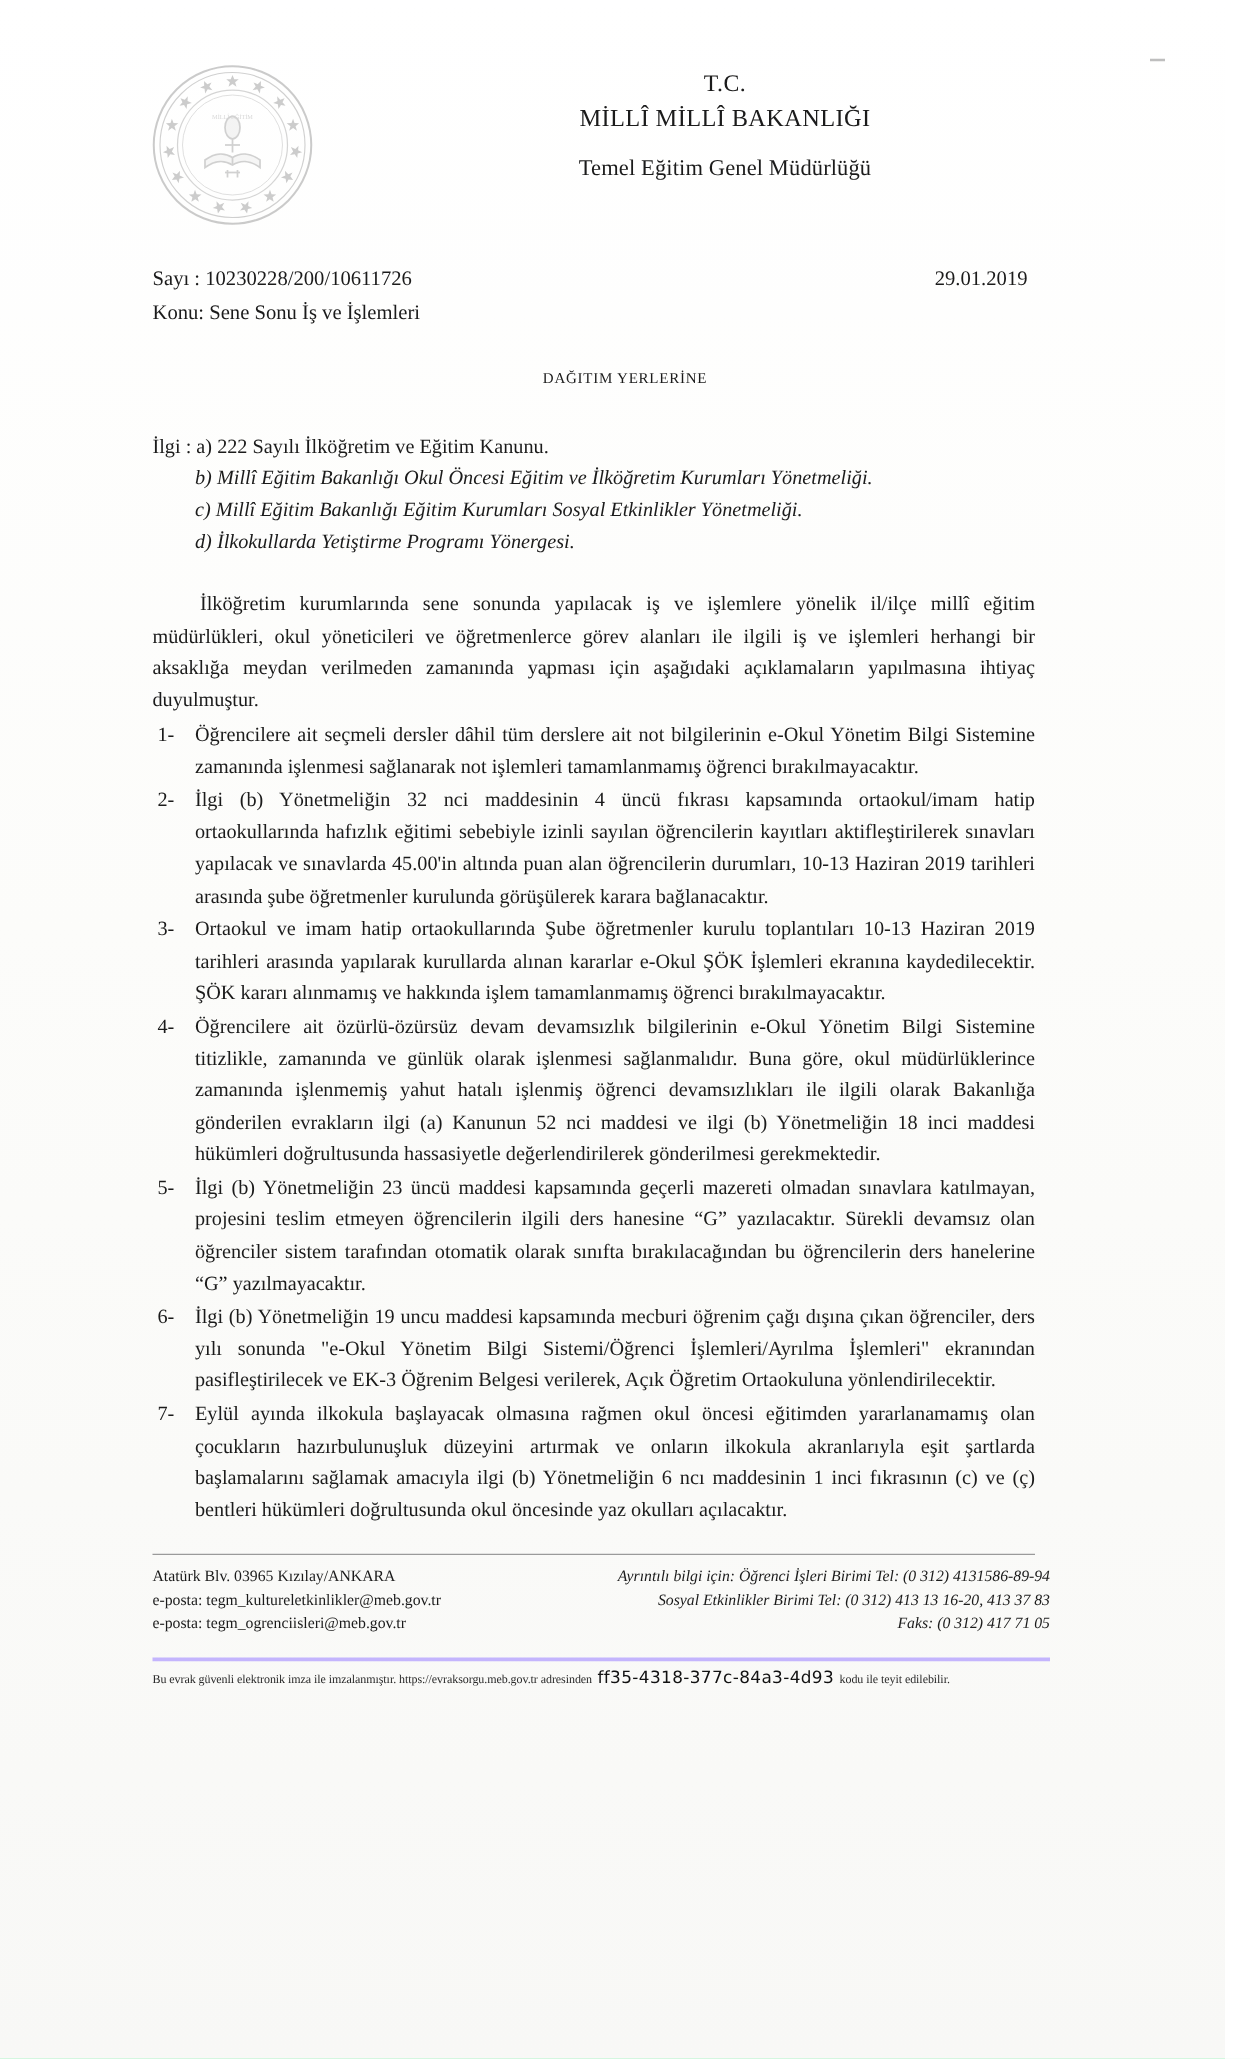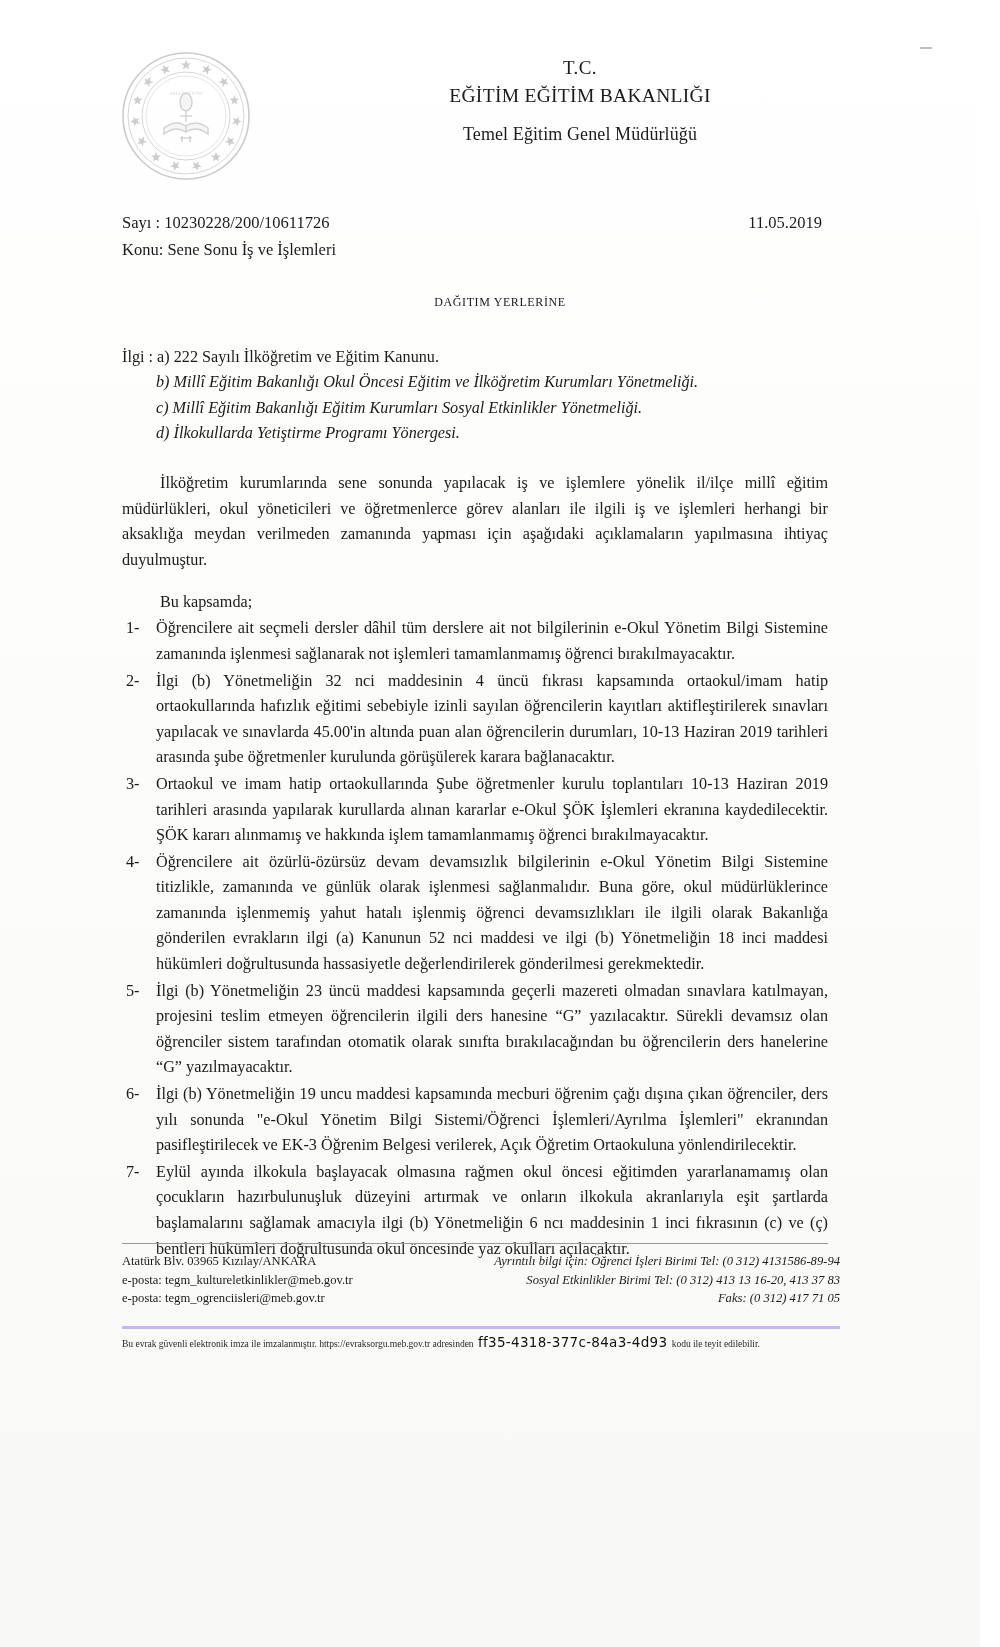--- a/index.html
+++ b/index.html
@@ -294,31 +294,31 @@
             <path d="M62,86 L62,92 M70,86 L70,92"></path>
             <ellipse cx="66" cy="52" rx="6" ry="9" fill="#8a8a8a" fill-opacity="0.3"></ellipse>
             <path d="M66,61 L66,72"></path>
             <path d="M60,66 L72,66"></path>
           </g>
           <text x="66" y="45" font-size="5" fill="#7a7a7a" text-anchor="middle" font-family="Liberation Serif, serif">MİLLÎ EĞİTİM</text>
         </svg>
       </div>
       <div class="header-text">
         <div class="h-tc">T.C.</div>
-        <div class="h-ministry">EĞİTİM EĞİTİM BAKANLIĞI</div>
+        <div class="h-ministry">MİLLÎ MİLLÎ BAKANLIĞI</div>
         <div class="h-dept">Temel Eğitim Genel Müdürlüğü</div>
       </div>
     </div>
 
     <div class="meta">
       <div class="meta-row">
         <span class="meta-label">Sayı</span>
         <span>:</span>
         <span>10230228/200/10611726</span>
-        <span class="meta-date">11.05.2019</span>
+        <span class="meta-date">29.01.2019</span>
       </div>
       <div class="meta-row">
         <span class="meta-label">Konu:</span>
         <span>Sene Sonu İş ve İşlemleri</span>
       </div>
     </div>
 
     <div class="addressee">DAĞITIM YERLERİNE</div>
 
     <div class="refs">
@@ -326,21 +326,20 @@
         <span>İlgi :</span>
         <span>a) 222 Sayılı İlköğretim ve Eğitim Kanunu.</span>
       </div>
       <div class="ref-item">b) Millî Eğitim Bakanlığı Okul Öncesi Eğitim ve İlköğretim Kurumları Yönetmeliği.</div>
       <div class="ref-item">c) Millî Eğitim Bakanlığı Eğitim Kurumları Sosyal Etkinlikler Yönetmeliği.</div>
       <div class="ref-item">d) İlkokullarda Yetiştirme Programı Yönergesi.</div>
     </div>
 
     <div class="body">
       <p class="para-intro">İlköğretim kurumlarında sene sonunda yapılacak iş ve işlemlere yönelik il/ilçe millî eğitim müdürlükleri, okul yöneticileri ve öğretmenlerce görev alanları ile ilgili iş ve işlemleri herhangi bir aksaklığa meydan verilmeden zamanında yapması için aşağıdaki açıklamaların yapılmasına ihtiyaç duyulmuştur.</p>
-      <p class="para-scope">Bu kapsamda;</p>
       <ol class="items">
         <li>
           <span class="num">1-</span>
           <span>Öğrencilere ait seçmeli dersler dâhil tüm derslere ait not bilgilerinin e-Okul Yönetim Bilgi Sistemine zamanında işlenmesi sağlanarak not işlemleri tamamlanmamış öğrenci bırakılmayacaktır.</span>
         </li>
         <li>
           <span class="num">2-</span>
           <span>İlgi (b) Yönetmeliğin 32 nci maddesinin 4 üncü fıkrası kapsamında ortaokul/imam hatip ortaokullarında hafızlık eğitimi sebebiyle izinli sayılan öğrencilerin kayıtları aktifleştirilerek sınavları yapılacak ve sınavlarda 45.00'in altında puan alan öğrencilerin durumları, 10-13 Haziran 2019 tarihleri arasında şube öğretmenler kurulunda görüşülerek karara bağlanacaktır.</span>
         </li>
         <li>

